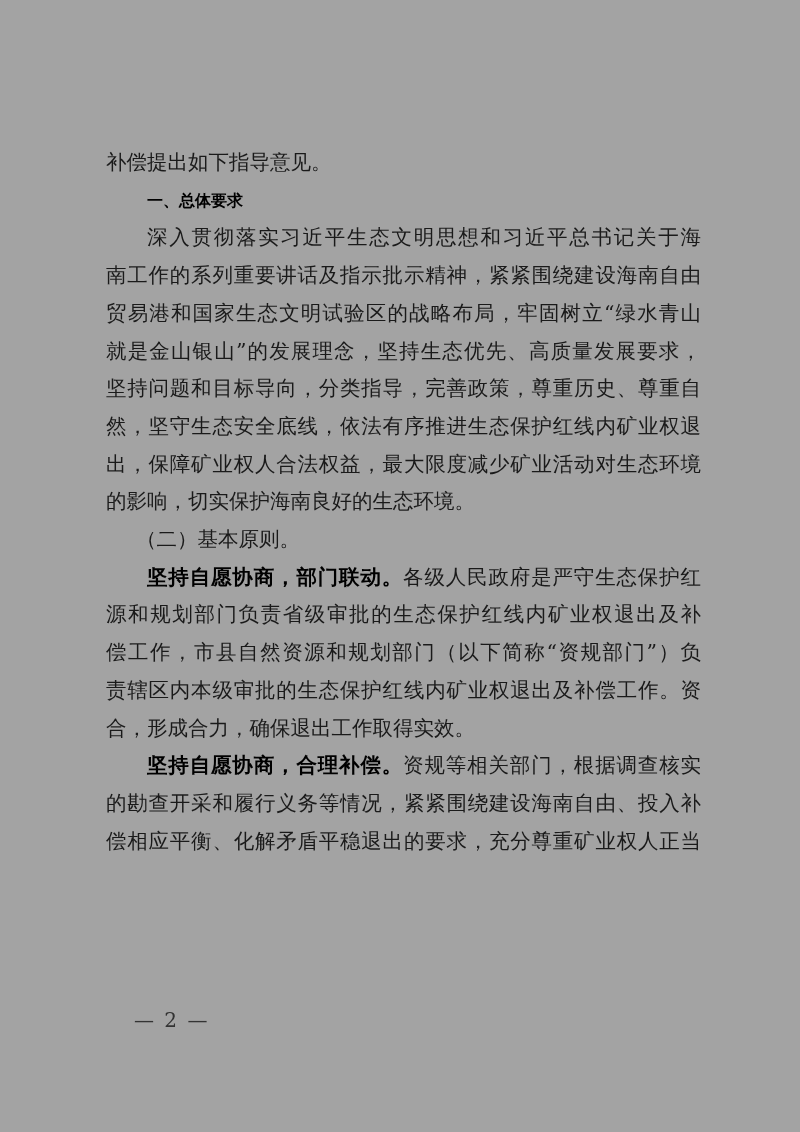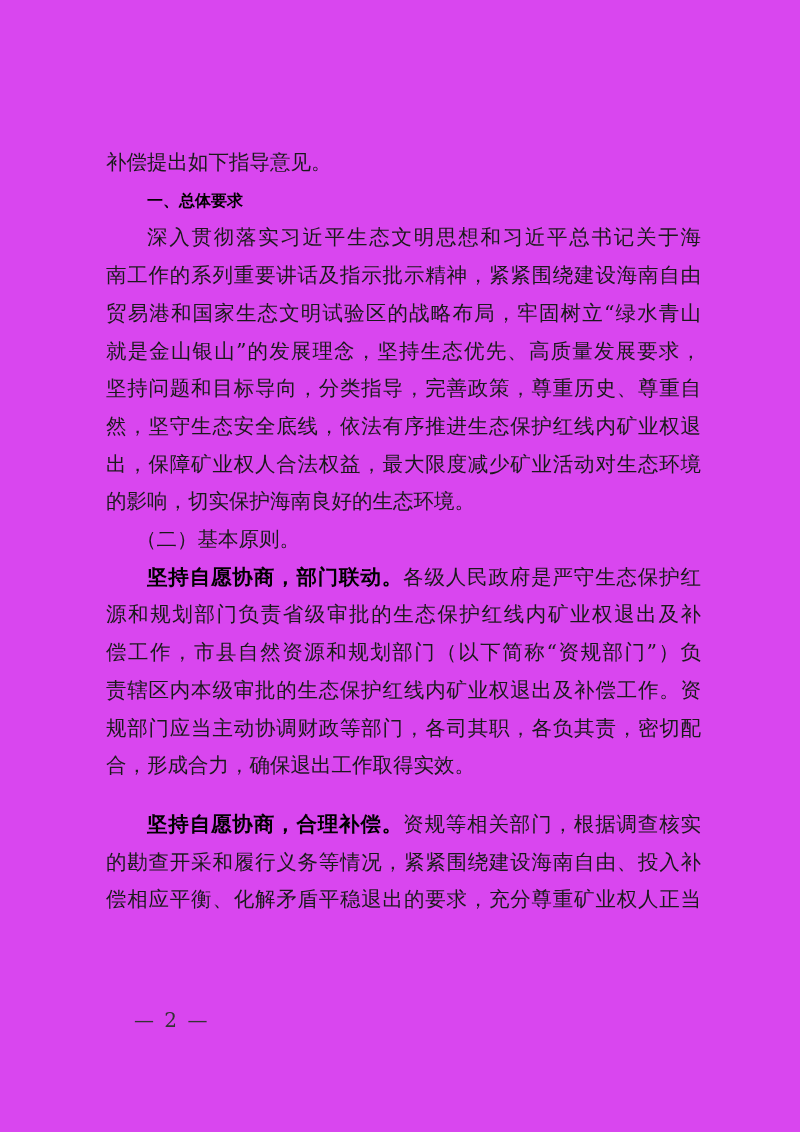--- a/index.html
+++ b/index.html
@@ -1,18 +1,18 @@
 <!DOCTYPE html>
 <html><head>
 <meta charset="utf-8">
 <style>
   html, body { margin: 0; padding: 0; background: #ffffff; }
   body { width: 800px; height: 1132px; position: relative; overflow: hidden; }
   .page {
-    position: absolute; left: 0; top: 0; width: 800px; height: 1132px; background: #d946ef;
+    position: absolute; left: 0; top: 0; width: 800px; height: 1132px; background: #a3a3a3;
   }
   .body-text {
     position: absolute; left: 106px; top: 144px; width: 595px;
     font-family: "DejaVu Serif", "Liberation Serif", serif;
     font-size: 20.5px; line-height: 37.7px; color: #1a1a1a;
     text-align: justify; text-justify: inter-character;
   }
   .body-text p { margin: 0; }
   .indent { text-indent: 41px; }
   .heading1 {
@@ -56,26 +56,25 @@
 
     <p style="text-indent:30px;">
       <span>（二）基本原则。</span>
     </p>
 
     <p>
       <span class="line" style="padding-left:41px;"><span class="bold-lead">坚持自愿协商，部门联动。</span><span>各级人民政府是严守生态保护红</span></span>
       <span class="line">源和规划部门负责省级审批的生态保护红线内矿业权退出及补</span>
       <span class="line">偿工作，市县自然资源和规划部门（以下简称“资规部门”）负</span>
       <span class="line">责辖区内本级审批的生态保护红线内矿业权退出及补偿工作。资</span>
-      <span class="line">规部门应当主动协调财政等部门，各司其职，各负其责，密切配</span>
       <span class="line last">合，形成合力，确保退出工作取得实效。</span>
     </p>
 
     <p>
-      <span class="line" style="padding-left:41px;margin-top:21px;"><span class="bold-lead">坚持自愿协商，合理补偿。</span><span>资规等相关部门，根据调查核实</span></span>
+      <span class="line" style="padding-left:41px;"><span class="bold-lead">坚持自愿协商，合理补偿。</span><span>资规等相关部门，根据调查核实</span></span>
       <span class="line">的勘查开采和履行义务等情况，紧紧围绕建设海南自由、投入补</span>
       <span class="line">偿相应平衡、化解矛盾平稳退出的要求，充分尊重矿业权人正当</span>
     </p>
 
   </div>
 
   <div class="page-number">— 2 —</div>
 </div>
 
 </body></html>

